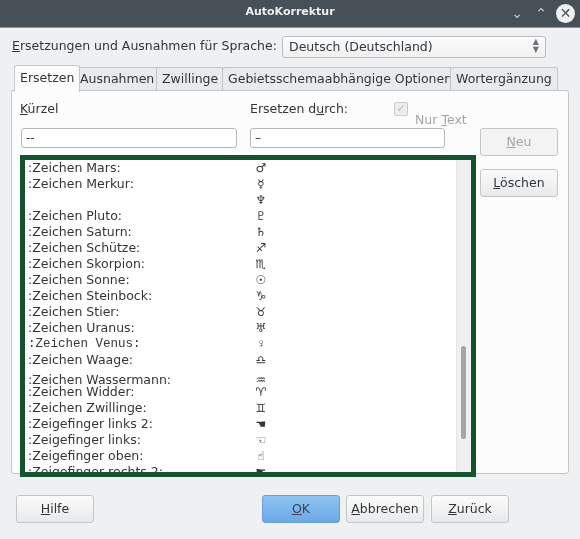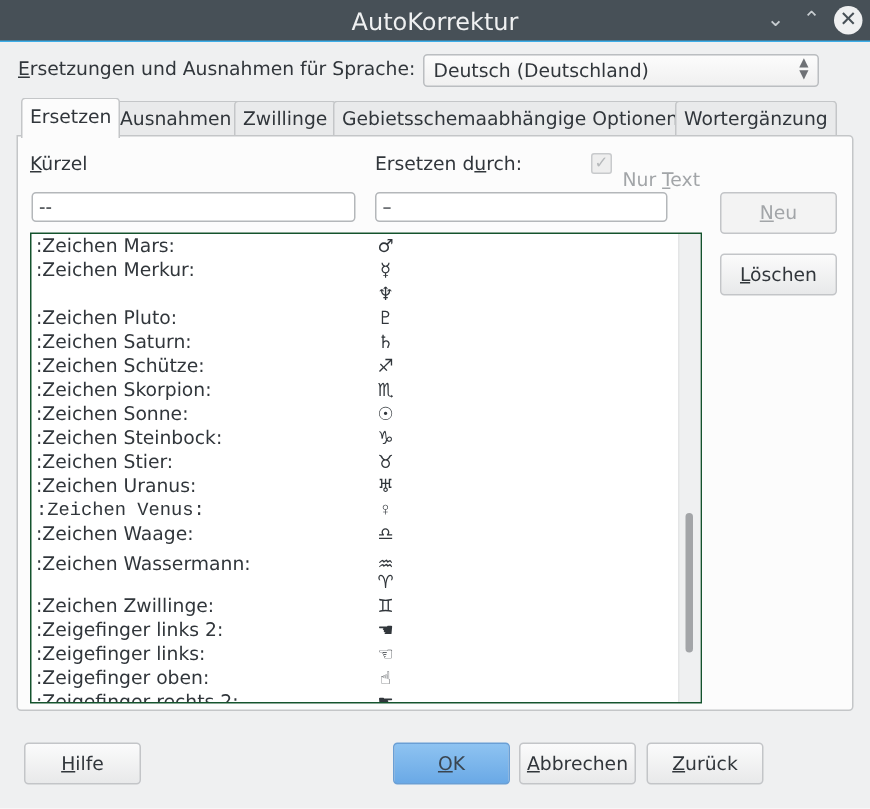--- a/index.html
+++ b/index.html
@@ -1,35 +1,35 @@
 <!DOCTYPE html>
 <html><head>
 <meta charset="utf-8">
 <style>
   html,body{margin:0;padding:0;}
   body{width:580px;height:539px;overflow:hidden;background:#eff0f1;font-family:"DejaVu Sans","Liberation Sans",sans-serif;font-size:12.5px;color:#31363b;position:relative;}
   .titlebar{position:absolute;left:0;top:0;width:580px;height:27px;background:#475057;color:#eff0f1;border-bottom:1px solid #3daee9;}
-  .titlebar .title{position:absolute;left:0;right:0;top:5px;text-align:center;font-size:16px;}
+  .titlebar .title{position:absolute;left:0;right:0;top:5px;text-align:center;font-size:11px;font-weight:bold;}
   .tb-btn{position:absolute;top:3px;width:20px;height:20px;color:#c8cdd1;font-size:14px;text-align:center;line-height:20px;cursor:pointer;}
   .tb-close{background:#eff0f1;color:#475057;border-radius:50%;font-weight:bold;width:19px;height:19px;line-height:19px;top:4px;}
   .lang-label{position:absolute;left:12px;top:38px;}
   .lang-select{position:absolute;left:282px;top:36px;width:262px;height:20px;border:1px solid #bbbec1;border-radius:3px;background:linear-gradient(#fcfcfc,#f0f0f0);}
   .lang-select .val{position:absolute;left:6px;top:2px;}
   .lang-select .spin{position:absolute;right:6px;top:1px;font-size:8px;line-height:8px;color:#6e7175;text-align:center;}
   .tabs{position:absolute;left:14px;top:65px;height:25px;}
   .tab{position:absolute;top:2px;height:22px;border:1px solid #c4c6c8;border-bottom:none;border-radius:3px 3px 0 0;background:#e9eaeb;padding:0 5px;line-height:22px;white-space:nowrap;cursor:pointer;}
   .tab.active{top:0;height:26px;background:#fcfcfc;z-index:2;line-height:24px;}
   .panel{position:absolute;left:11px;top:90px;width:556px;height:382px;border:1px solid #c4c6c8;background:#fcfcfc;border-radius:0 3px 3px 3px;}
   .lbl{position:absolute;}
   u{text-decoration:underline;}
   .input{position:absolute;height:18px;border:1px solid #b4b7ba;border-radius:3px;background:#fff;padding:0 4px;line-height:18px;font-size:12px;}
   .btn{position:absolute;border:1px solid #c3c5c8;border-radius:3px;background:linear-gradient(#fbfbfb,#e8e9ea);text-align:center;cursor:pointer;}
   .btn.disabled{color:#a2a5a8;background:#f3f3f3;}
   .checkbox{position:absolute;width:12px;height:12px;border:1px solid #c8cacc;border-radius:2px;background:#eee;color:#b5b8ba;font-size:11px;line-height:12px;text-align:center;}
-  .list{position:absolute;left:8px;top:64px;width:446px;height:312px;border:1px solid #14532d;background:#fff;overflow:hidden;}
+  .list{position:absolute;left:8px;top:64px;width:446px;height:312px;border:5px solid #14532d;background:#fff;overflow:hidden;}
   .row{position:absolute;left:0;height:16px;width:430px;font-size:12.5px;line-height:16px;}
   .row .k{position:absolute;left:3px;}
   .row .v{position:absolute;left:229px;width:14px;text-align:center;font-size:12px;}
   .scrollbar{position:absolute;right:0;top:0;width:14px;height:312px;background:#eff0f1;border-left:1px solid #e4e5e6;}
   .thumb{position:absolute;left:4px;width:5px;background:#a3a5a8;border-radius:3px;}
   .footer-btn{position:absolute;top:495px;height:26px;line-height:26px;}
   .ok{background:linear-gradient(#8ec3f1,#6aa9e6);border-color:#6a9fd5;color:#3a4550;}
 </style>
 </head>
 <body>
@@ -118,20 +118,21 @@
         </div>
         <div class="row" style="top: 192px;">
           <span class="k">:Zeichen Waage:</span>
           <span class="v">♎</span>
         </div>
         <div class="row" style="top: 212px;">
           <span class="k">:Zeichen Wassermann:</span>
           <span class="v">♒</span>
         </div>
         <div class="row" style="top: 224px;">
+          <span class="k">:Zeichen Widder:</span>
           <span class="v">♈</span>
         </div>
         <div class="row" style="top: 240px;">
           <span class="k">:Zeichen Zwillinge:</span>
           <span class="v">♊</span>
         </div>
         <div class="row" style="top: 256px;">
           <span class="k">:Zeigefinger links 2:</span>
           <span class="v">☚</span>
         </div>

